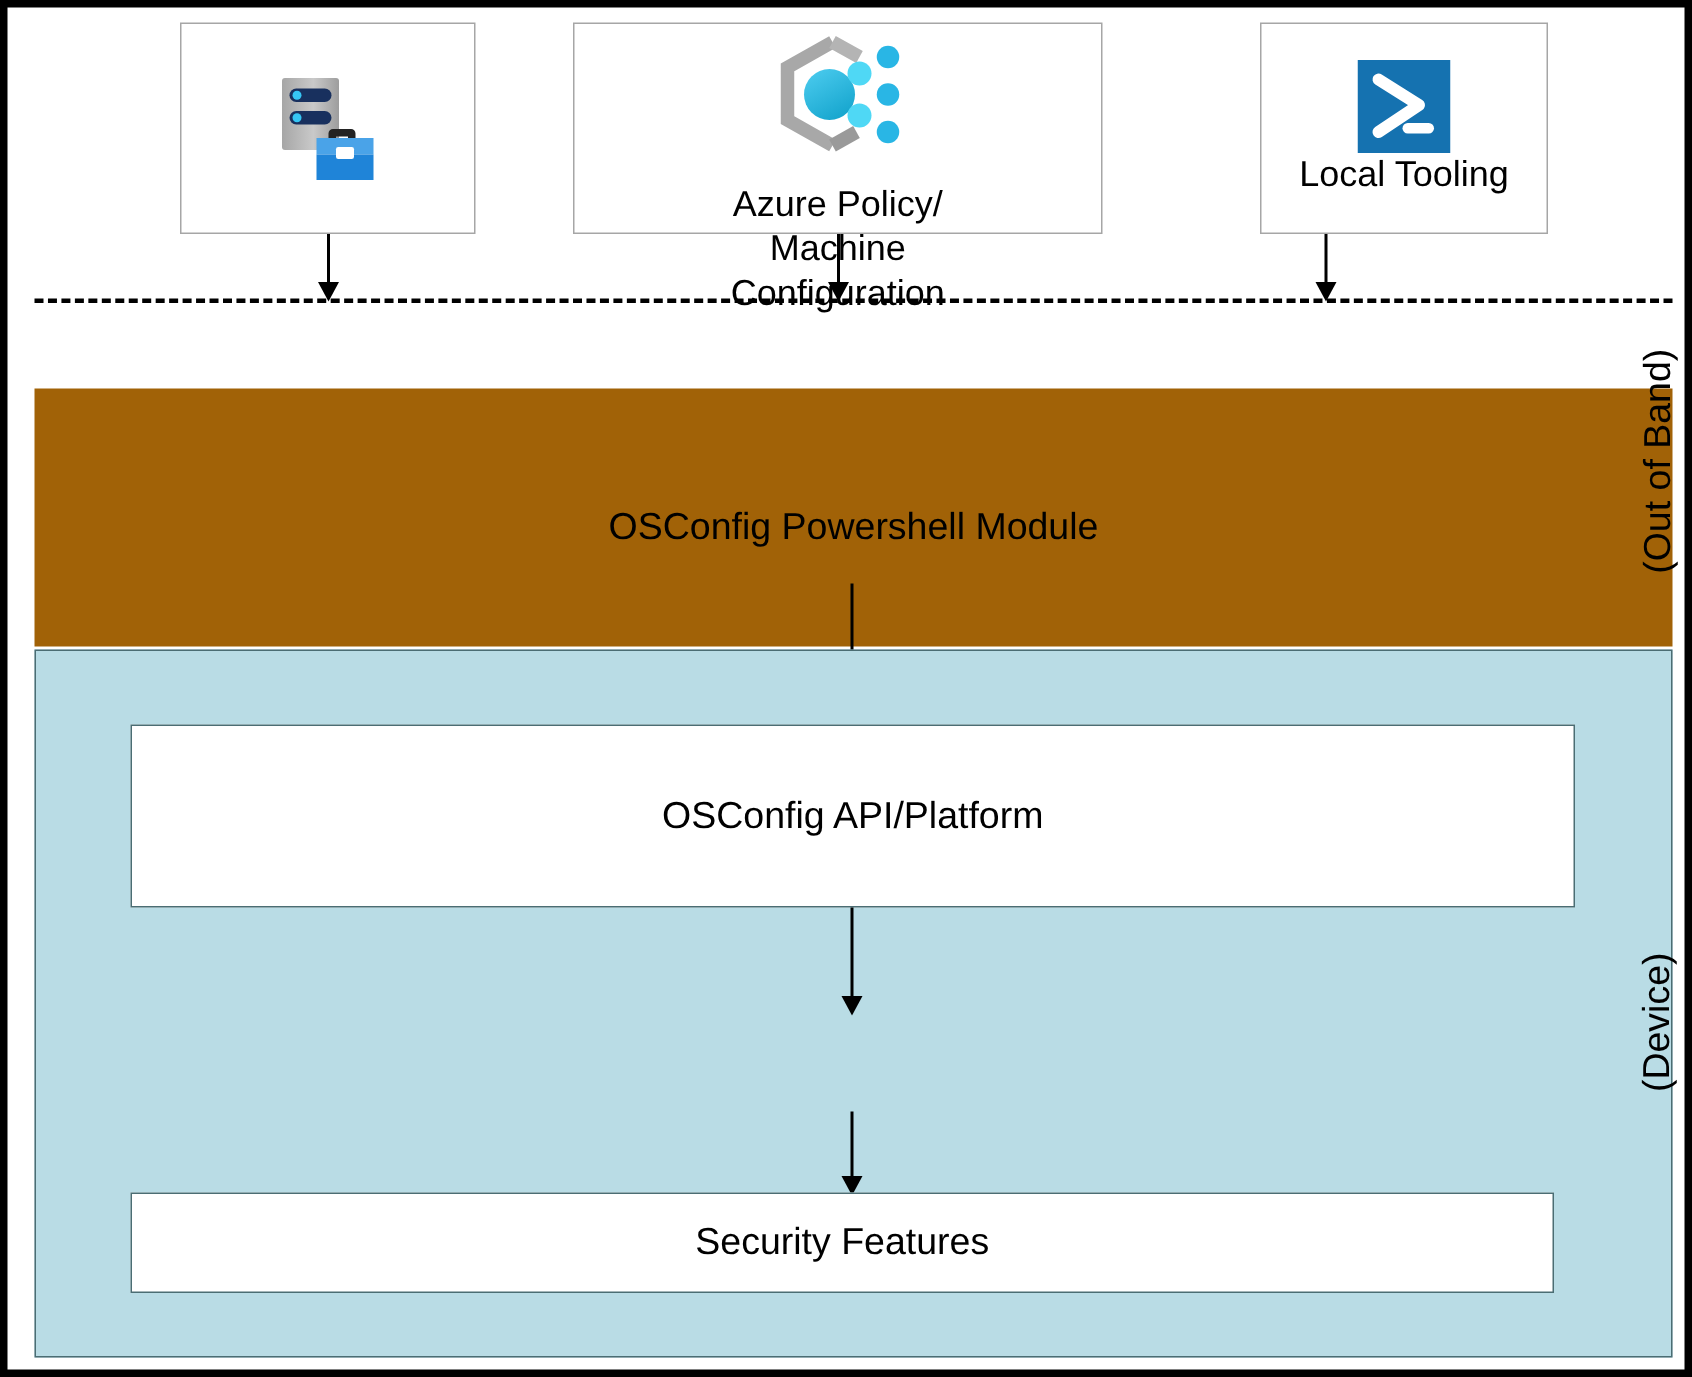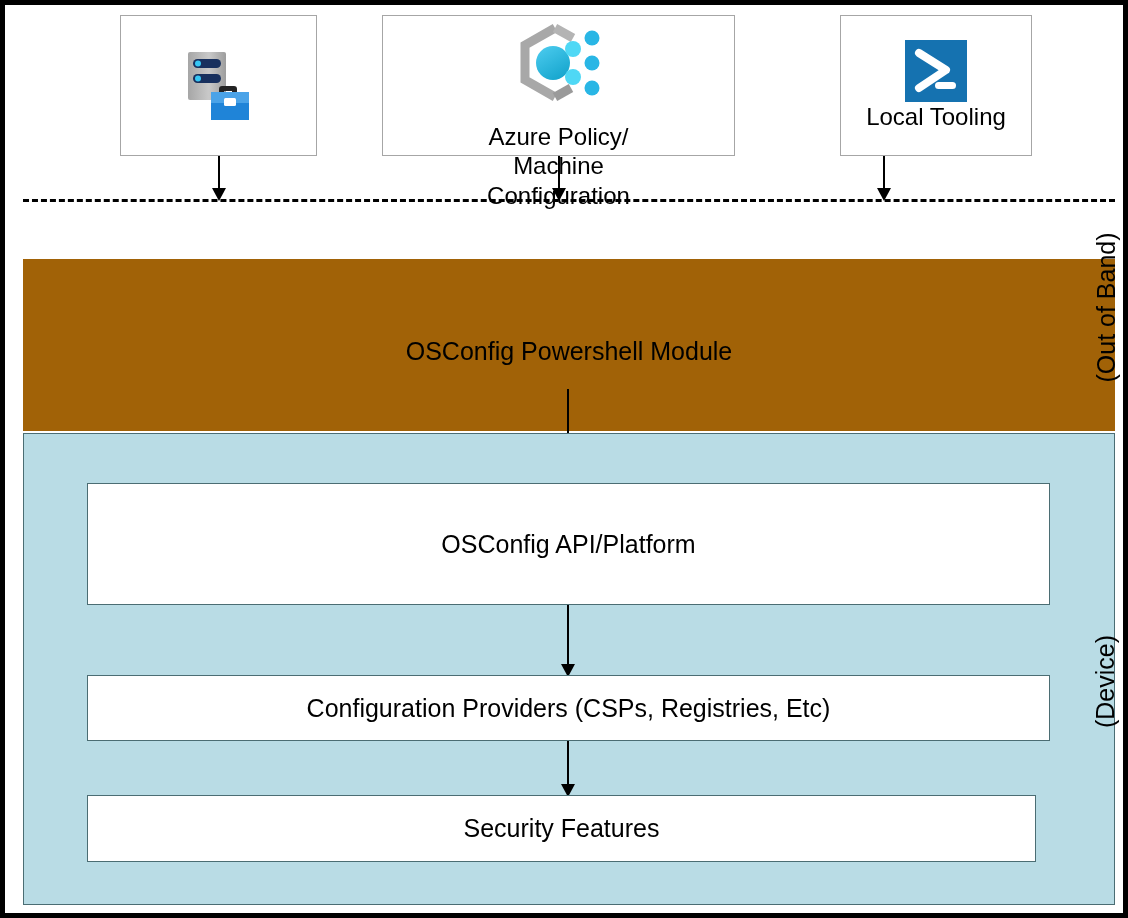--- a/index.html
+++ b/index.html
@@ -271,23 +271,20 @@
 
   <div class="inner-box box-api">
     <div class="inner-label">OSConfig API/Platform</div>
   </div>
 
   <div class="arrow arrow-api">
     <div class="shaft" style="height:59px"></div>
     <div class="head" style="top:59px"></div>
   </div>
 
-  <div class="inner-box box-cfg">
-    <div class="inner-label">Configuration Providers (CSPs, Registries, Etc)</div>
-  </div>
 
   <div class="arrow arrow-cfg">
     <div class="shaft" style="height:43px"></div>
     <div class="head" style="top:43px"></div>
   </div>
 
   <div class="inner-box box-sec">
     <div class="inner-label">Security Features</div>
   </div>
 

